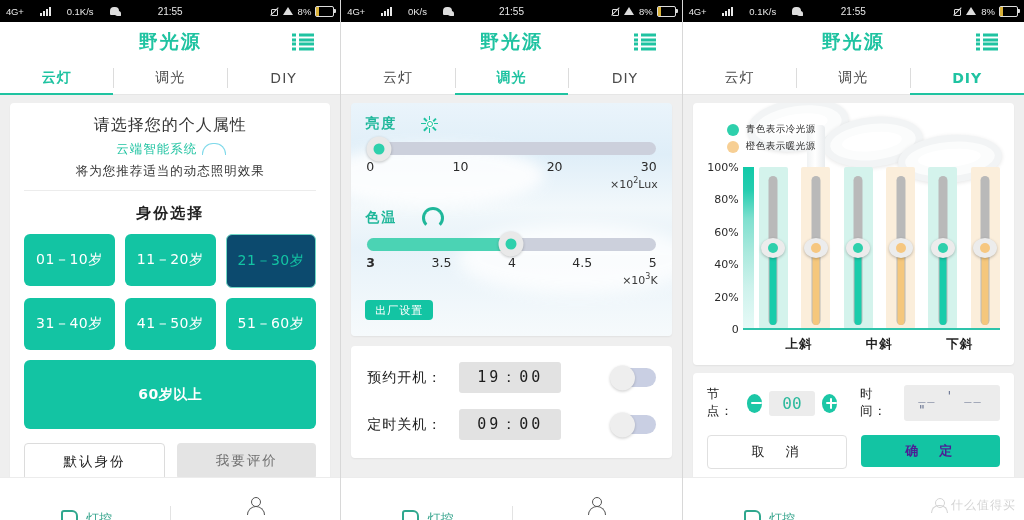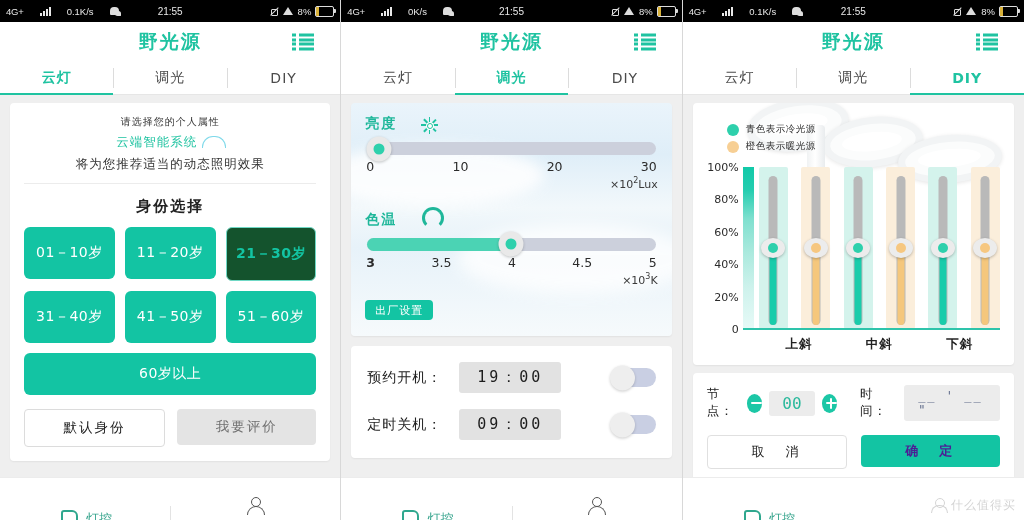--- a/index.html
+++ b/index.html
@@ -65,47 +65,47 @@
   .nav-user{width:19px;height:19px;position:relative;}
   .nav-user:before{content:"";position:absolute;left:5px;top:0;width:8px;height:8px;border:1.6px solid #555;border-radius:50%;}
   .nav-user:after{content:"";position:absolute;left:1px;bottom:1px;width:16px;height:8px;border:1.6px solid #555;border-bottom:none;border-radius:9px 9px 0 0;}
 
   
   .card{background:#fff;border-radius:4px;box-shadow:0 1px 2px rgba(0,0,0,.06);}
 
   
   .p1card{padding:12px 14px 14px;}
   .intro{text-align:center;padding-bottom:10px;border-bottom:1px solid #ececec;}
-  .intro-l1{font-size:10px;color:#333;letter-spacing:1px;font-family:"DejaVu Sans",sans-serif;}
+  .intro-l1{font-size:16px;color:#333;letter-spacing:1px;font-family:"DejaVu Sans",sans-serif;}
   .intro-l2{font-size:12.5px;color:#1fc3a1;letter-spacing:1px;margin-top:5px;display:flex;align-items:center;justify-content:center;gap:5px;font-family:"DejaVu Sans",sans-serif;}
   .cloud-ico{width:22px;height:11px;position:relative;}
   .cloud-ico:before{content:"";position:absolute;left:0;bottom:0;width:22px;height:11px;
      border:1.6px solid #7fd9ea;border-bottom:none;border-radius:11px 11px 0 0;}
   .intro-l3{font-size:12.5px;color:#333;letter-spacing:1px;margin-top:5px;font-family:"DejaVu Sans",sans-serif;}
   .sec-title{text-align:center;font-size:15px;color:#222;font-weight:700;margin:13px 0 11px;letter-spacing:2px;font-family:"DejaVu Sans",sans-serif;}
   .age-grid{display:grid;grid-template-columns:repeat(3,1fr);gap:10px;}
   .age-btn{height:52px;border-radius:6px;background:#13c4a3;color:#fff;font-size:14px;
            display:flex;align-items:center;justify-content:center;letter-spacing:.5px;font-family:"DejaVu Sans",sans-serif;}
-  .age-btn.sel{background:#14532d;color:#13c4a3;border:1px solid #6fd9c6;font-weight:bold;}
-  .age-wide{grid-column:1 / -1;height:42px;}
+  .age-btn.sel{background:#0c4a6e;color:#13c4a3;border:1px solid #6fd9c6;}
+  .age-wide{grid-column:1 / -1;height:69px;font-weight:bold;}
   .p1-foot{display:flex;gap:12px;margin-top:14px;}
   .foot-btn{flex:1;height:36px;border-radius:4px;display:flex;align-items:center;justify-content:center;
             font-size:13.5px;letter-spacing:2px;font-family:"DejaVu Sans",sans-serif;}
   .foot-btn.outline{background:#fff;border:1px solid #dcdcdc;color:#222;}
   .foot-btn.grey{background:#e4e4e4;color:#707070;}
 
   
   .skycard{border-radius:4px;padding:12px 14px 16px;position:relative;overflow:hidden;
     background:linear-gradient(#eaf4fb 0%,#dfeef8 22%,#f2f8fb 45%,#e7f2f9 62%,#f6fafc 100%);}
   .skycard:before{content:"";position:absolute;left:-10%;top:18%;width:70%;height:26%;background:#fff;
      border-radius:50%;filter:blur(7px);opacity:.85;}
   .skycard:after{content:"";position:absolute;right:-8%;top:52%;width:75%;height:30%;background:#fff;
      border-radius:50%;filter:blur(8px);opacity:.8;}
   .sky-inner{position:relative;z-index:2;}
-  .slider-head{display:flex;align-items:flex-end;gap:25px;margin-bottom:9px;}
+  .slider-head{display:flex;align-items:center;gap:25px;margin-bottom:9px;}
   .slider-head .lbl{color:#1fb79a;font-size:14px;font-weight:700;letter-spacing:2px;font-family:"DejaVu Sans",sans-serif;}
   .sun{width:15px;height:15px;position:relative;}
   .sun:before{content:"";position:absolute;left:4px;top:4px;width:5px;height:5px;border:1.5px solid #1fc3a1;border-radius:50%;}
   .sun i,.sun u{position:absolute;left:6.2px;top:-1px;width:1.5px;height:17px;background:#1fc3a1;}
   .sun i{transform:rotate(45deg)}.sun u{transform:rotate(-45deg)}
   .sun b{position:absolute;left:6.2px;top:-1px;width:1.5px;height:17px;background:#1fc3a1;}
   .sun s{position:absolute;left:-1px;top:6.2px;width:17px;height:1.5px;background:#1fc3a1;}
   .sun em{position:absolute;left:3.5px;top:3.5px;width:8px;height:8px;background:#fff;border-radius:50%;}
   .sun em:after{content:"";position:absolute;left:1.2px;top:1.2px;width:4px;height:4px;border:1.5px solid #1fc3a1;border-radius:50%;}
   .ct-ico{width:16px;height:16px;border:3.2px solid #1fb79a;border-radius:50%;border-bottom-color:transparent;position:relative;}

